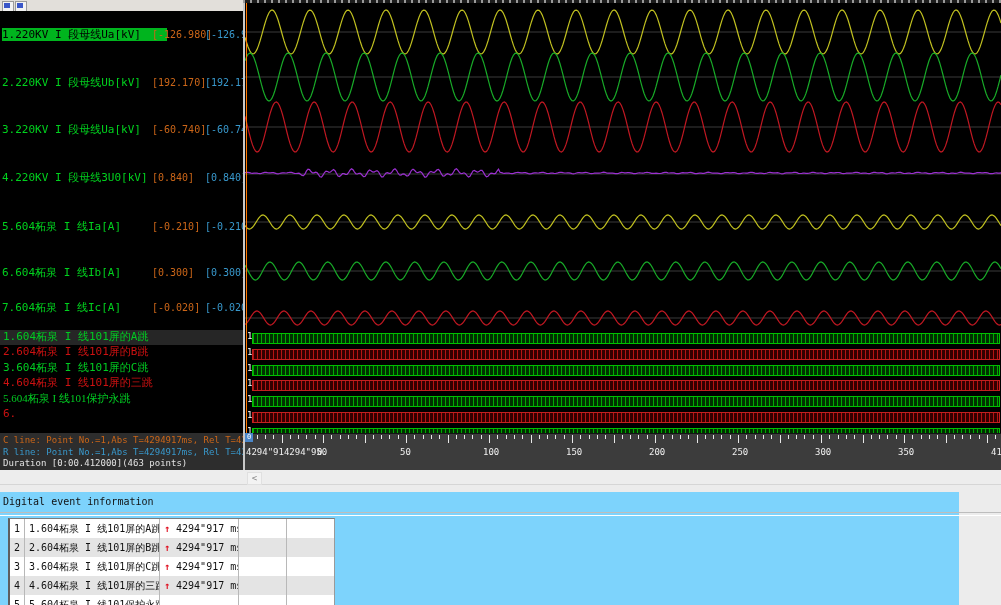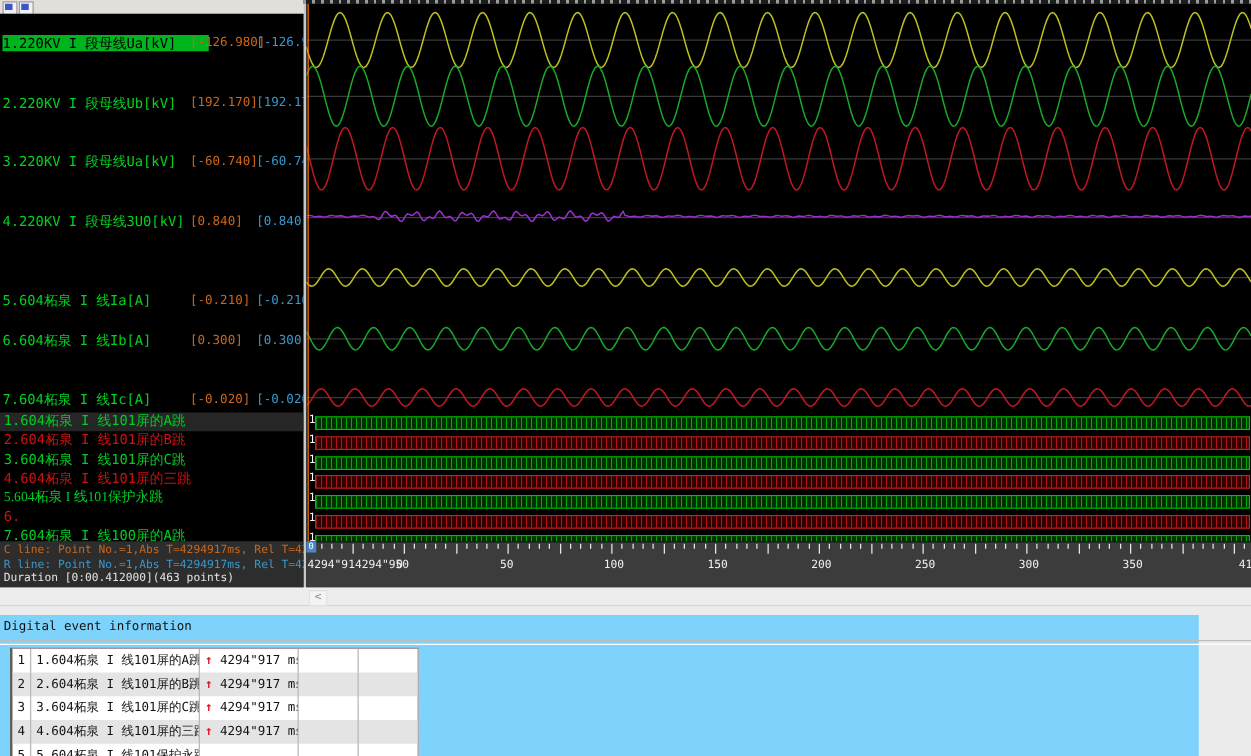--- a/index.html
+++ b/index.html
@@ -101,43 +101,42 @@
     <div class="arow" style="top:112px">
         <span class="nm">3.220KV I 段母线Ua[kV]</span>
         <span class="v1">[-60.740]</span>
         <span class="v2">[-60.740]</span>
       </div>
     <div class="arow" style="top:159.5px">
         <span class="nm">4.220KV I 段母线3U0[kV]</span>
         <span class="v1">[0.840]</span>
         <span class="v2">[0.840]</span>
       </div>
-    <div class="arow" style="top:223px">
+    <div class="arow" style="top:209px">
         <span class="nm">5.604柘泉 I 线Ia[A]</span>
         <span class="v1">[-0.210]</span>
         <span class="v2">[-0.210]</span>
       </div>
     <div class="arow" style="top:254.5px">
         <span class="nm">6.604柘泉 I 线Ib[A]</span>
         <span class="v1">[0.300]</span>
         <span class="v2">[0.300]</span>
       </div>
-    <div class="arow" style="top:302px">
+    <div class="arow" style="top:290px">
         <span class="nm">7.604柘泉 I 线Ic[A]</span>
         <span class="v1">[-0.020]</span>
         <span class="v2">[-0.020]</span>
       </div>
 
     <div class="drow dlabel sel" style="top: 319px; color: rgb(0, 204, 34);">1.604柘泉 I 线101屏的A跳</div>
     <div class="drow dlabel" style="top: 334.3px; color: rgb(204, 17, 17);">2.604柘泉 I 线101屏的B跳</div>
     <div class="drow dlabel" style="top: 349.6px; color: rgb(0, 204, 34);">3.604柘泉 I 线101屏的C跳</div>
     <div class="drow dlabel" style="top: 364.9px; color: rgb(204, 17, 17);">4.604柘泉 I 线101屏的三跳</div>
     <div class="drow dlabel" style="top: 380.2px; color: rgb(0, 204, 34); font-family: Liberation Serif, serif;">5.604柘泉 I 线101保护永跳</div>
     <div class="drow dlabel" style="top: 395.5px; color: rgb(204, 17, 17);">6.</div>
-    <div class="drow dlabel" style="top: 410.8px; color: rgb(0, 204, 34);">7.604柘泉 I 线100屏的A跳</div>
   </div>
 
   <div id="status-bar">
     <div id="status-c">C line: Point No.=1,Abs T=4294917ms,  Rel T=42949</div>
     <div id="status-r">R line: Point No.=1,Abs T=4294917ms,  Rel T=42949</div>
     <div id="status-d">Duration [0:00.412000](463 points)</div>
   </div>
 
   <div id="divider-v"></div>
 

